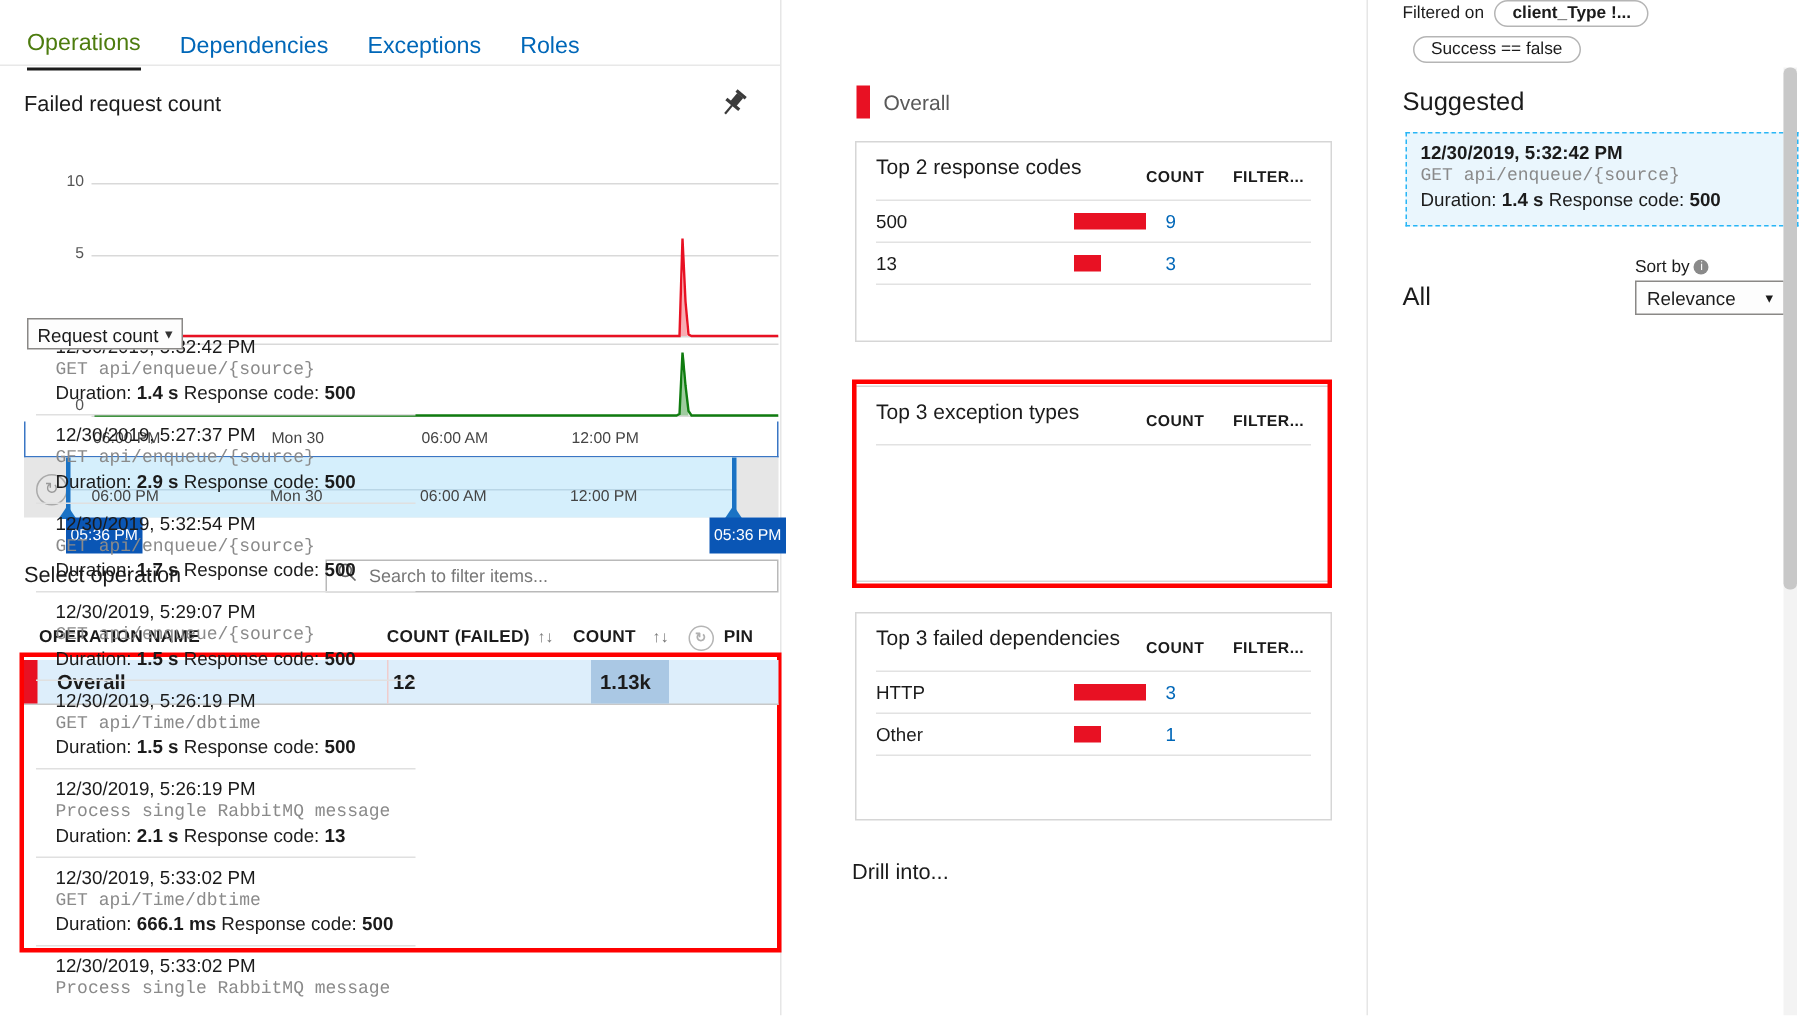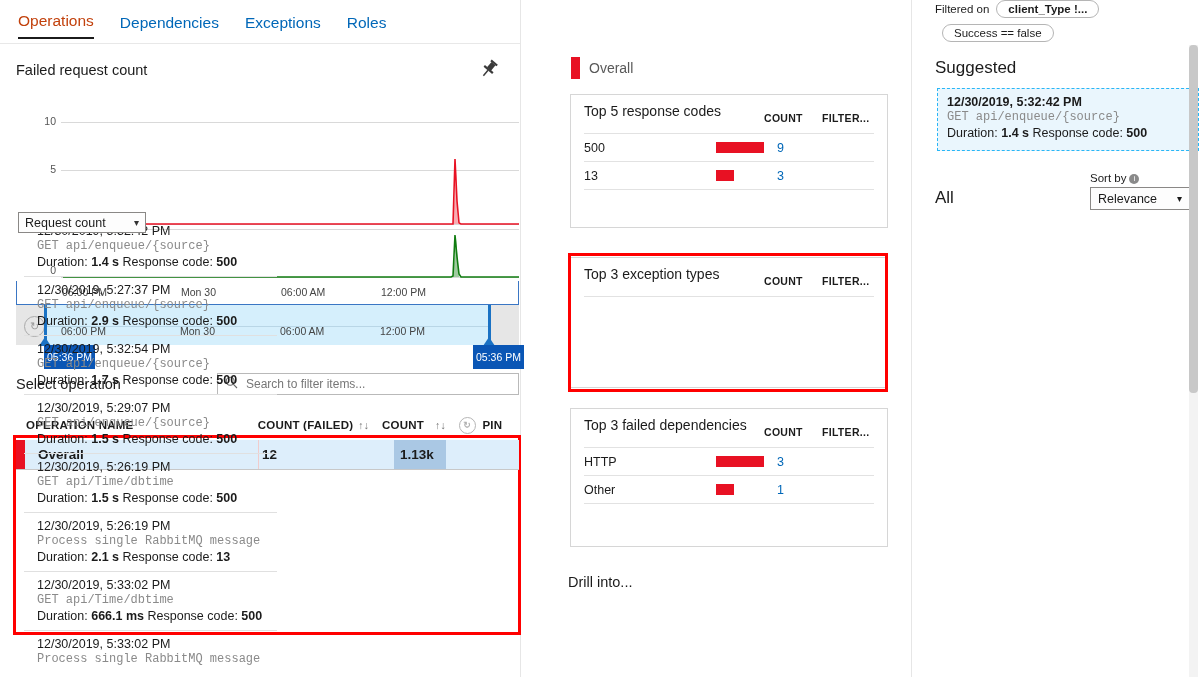--- a/index.html
+++ b/index.html
@@ -18,21 +18,21 @@
     border-right: 1px solid #e6e6e6;
   }
   .tabs {
     position: absolute; left: 18px; top: 12px;
     display: flex; align-items: flex-end; gap: 26px;
   }
   .tab {
     font-size: 15.5px; color: #0067b8; padding-bottom: 7px; cursor: pointer;
     white-space: nowrap;
   }
-  .tab.active { color: #c2410c; border-bottom: 2px solid #1b1b1b; font-weight: 400; }
+  .tab.active { color: #4d7c0f; border-bottom: 2px solid #1b1b1b; font-weight: 400; margin-top: 8px; }
   .tabs-rule {
     position: absolute; left: 0; top: 43px; width: 520px; height: 1px; background: #e8e8e8;
   }
 
   .chart-title {
     position: absolute; left: 16px; top: 62px; font-size: 14.5px; color: #1b1b1b;
   }
   .pin-icon {
     position: absolute; right: 20px; top: 58px; width: 22px; height: 22px; cursor: pointer;
   }
@@ -44,23 +44,23 @@
     position: absolute; left: 16px; top: 224px; width: 503px; height: 56px;
   }
   .gridline { position: absolute; left: 45px; right: 0; height: 1px; background: #d9d9d9; }
   .ylab {
     position: absolute; font-size: 10.5px; color: #555; text-align: right;
     width: 40px; left: 0;
   }
   .plot { position: absolute; left: 45px; right: 0; top: 0; bottom: 0; }
 
   .metric-select {
-    position: absolute; left: 18px; top: 212px; width: 128px; height: 21px;
+    position: absolute; left: 18px; top: 212px; width: 104px; height: 21px;
     border: 1px solid #8a8886; background: #fdfdfd; font-size: 12.5px;
-    display: flex; align-items: center; padding: 9px 6px; box-sizing: border-box; cursor: pointer;
+    display: flex; padding: 4px 6px; box-sizing: border-box; cursor: pointer;
     z-index: 5;
   }
   .metric-select .chev { margin-left: auto; font-size: 10px; color: #333; }
 
   
   .axis-box {
     position: absolute; left: 16px; top: 281px; width: 503px; height: 24px;
     border: 1px solid #3a76c4; border-top: none; box-sizing: border-box;
   }
   .tick-label { position: absolute; font-size: 10.5px; color: #444; top: 5px; }
@@ -331,21 +331,21 @@
   </div>
 
   <div class="mid-col">
     <div class="overall-legend">
       <div class="sw"></div>
       <div class="tx">Overall</div>
     </div>
 
     <div class="card c1">
       <div class="card-head">
-        <div class="card-title">Top 5 response codes</div>
+        <div class="card-title">Top 2 response codes</div>
         <div class="card-count-h">COUNT</div>
         <div class="card-filter-h">FILTER...</div>
       </div>
       <div class="card-rows">
         <div class="card-row">
           <div class="label">500</div>
           <div class="bar" style="width:48px"></div>
           <div class="cnt">9</div>
         </div>
         <div class="card-row">

